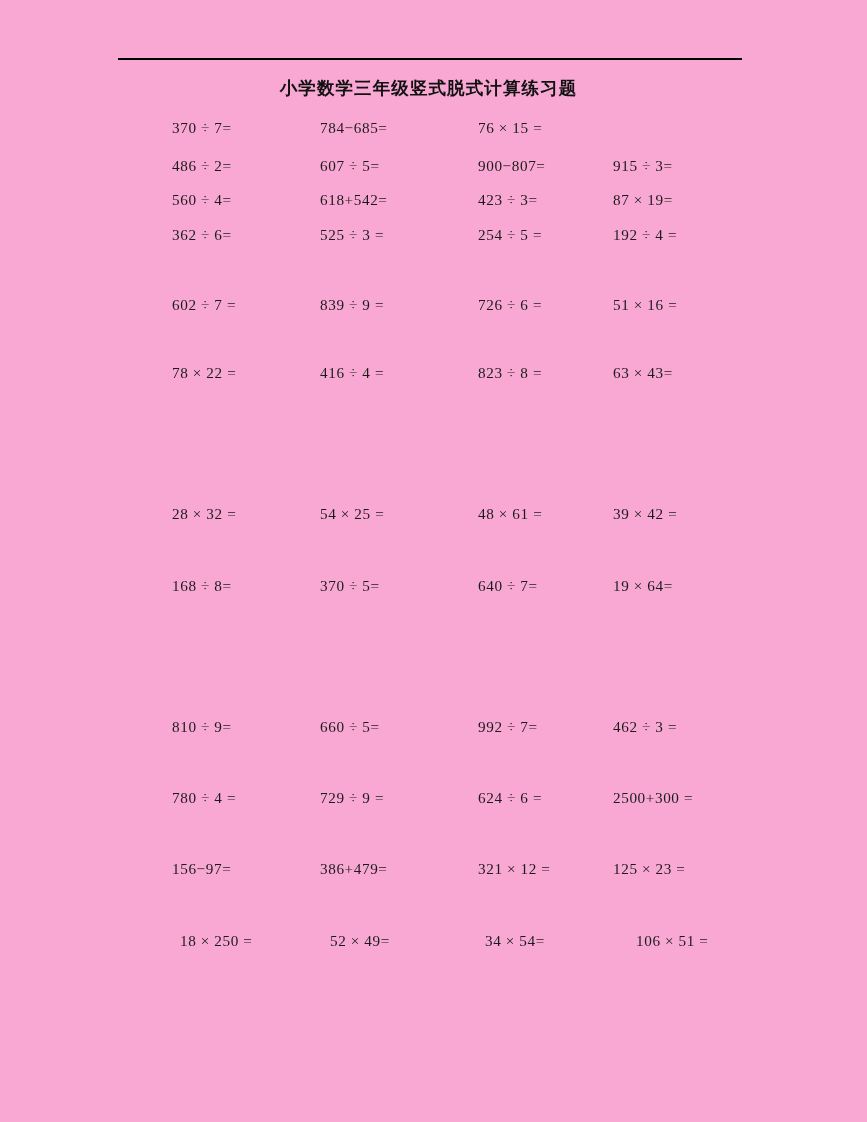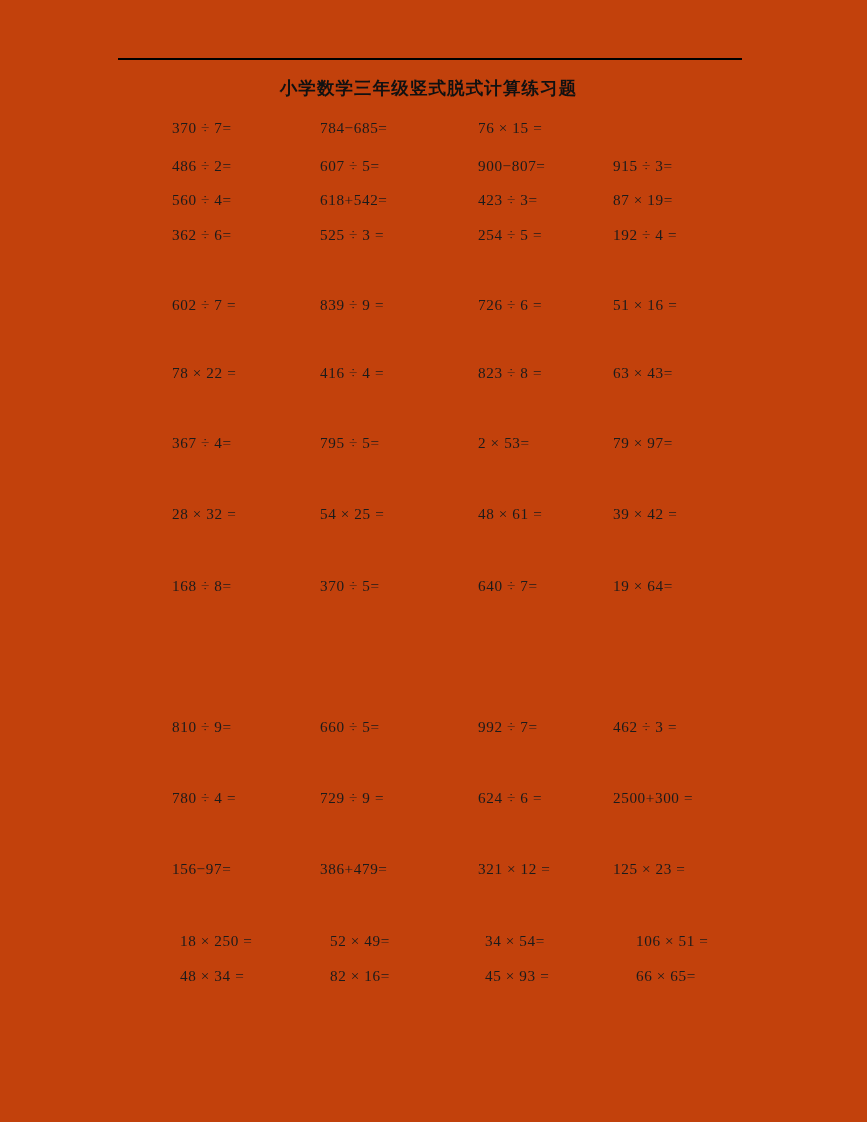--- a/index.html
+++ b/index.html
@@ -13,21 +13,21 @@
     height: 1122px;
     position: relative;
     overflow: hidden;
     font-family: "Liberation Serif", "DejaVu Serif", serif;
     color: #1a1a1a;
   }
 
   .page {
     position: absolute;
     inset: 0;
-    background: #c2410c;
+    background: #f9a8d4;
   }
 
   
   .top-rule {
     position: absolute;
     left: 118px;
     top: 58px;
     width: 624px;
     height: 2px;
     background: #000000;
@@ -130,26 +130,20 @@
         <div class="cell c1">839 ÷ 9 =</div>
         <div class="cell c2">726 ÷ 6 =</div>
         <div class="cell c3">51 × 16   =</div>
       </div>
       <div class="prow" style="top: 362px;">
         <div class="cell c0">78 × 22 =</div>
         <div class="cell c1">416 ÷ 4 =</div>
         <div class="cell c2">823 ÷ 8 =</div>
         <div class="cell c3">63 × 43=</div>
       </div>
-      <div class="prow" style="top: 432px;">
-        <div class="cell c0">367 ÷ 4=</div>
-        <div class="cell c1">795 ÷ 5=</div>
-        <div class="cell c2">2 × 53=</div>
-        <div class="cell c3">79 × 97=</div>
-      </div>
       <div class="prow" style="top: 503px;">
         <div class="cell c0">28 × 32 =</div>
         <div class="cell c1">54 × 25   =</div>
         <div class="cell c2">48 × 61 =</div>
         <div class="cell c3">39 × 42   =</div>
       </div>
       <div class="prow" style="top: 575px;">
         <div class="cell c0">168 ÷ 8=</div>
         <div class="cell c1">370 ÷ 5=</div>
         <div class="cell c2">640 ÷ 7=</div>
@@ -172,21 +166,15 @@
         <div class="cell c1">386+479=</div>
         <div class="cell c2">321 × 12 =</div>
         <div class="cell c3">125 × 23 =</div>
       </div>
       <div class="prow indent" style="top: 930px;">
         <div class="cell c0">18 × 250 =</div>
         <div class="cell c1">52 × 49=</div>
         <div class="cell c2">34 × 54=</div>
         <div class="cell c3">106 × 51 =</div>
       </div>
-      <div class="prow indent" style="top: 965px;">
-        <div class="cell c0">48 × 34 =</div>
-        <div class="cell c1">82 × 16=</div>
-        <div class="cell c2">45 × 93 =</div>
-        <div class="cell c3">66 × 65=</div>
-      </div>
     </div>
 
 </div>
 
 </body></html>

